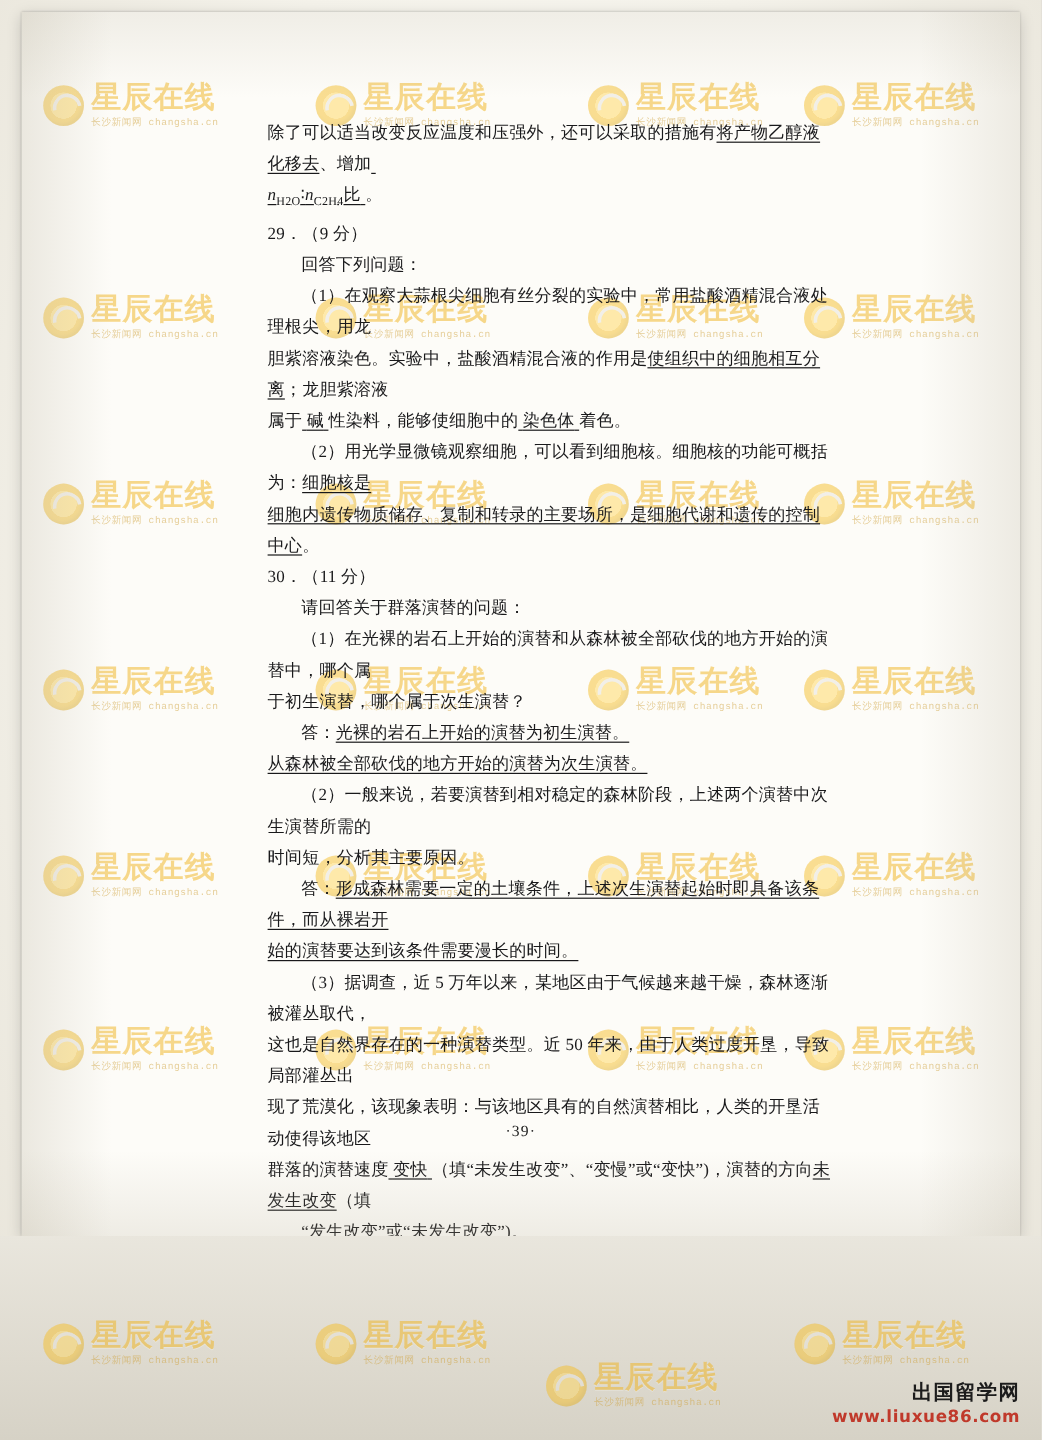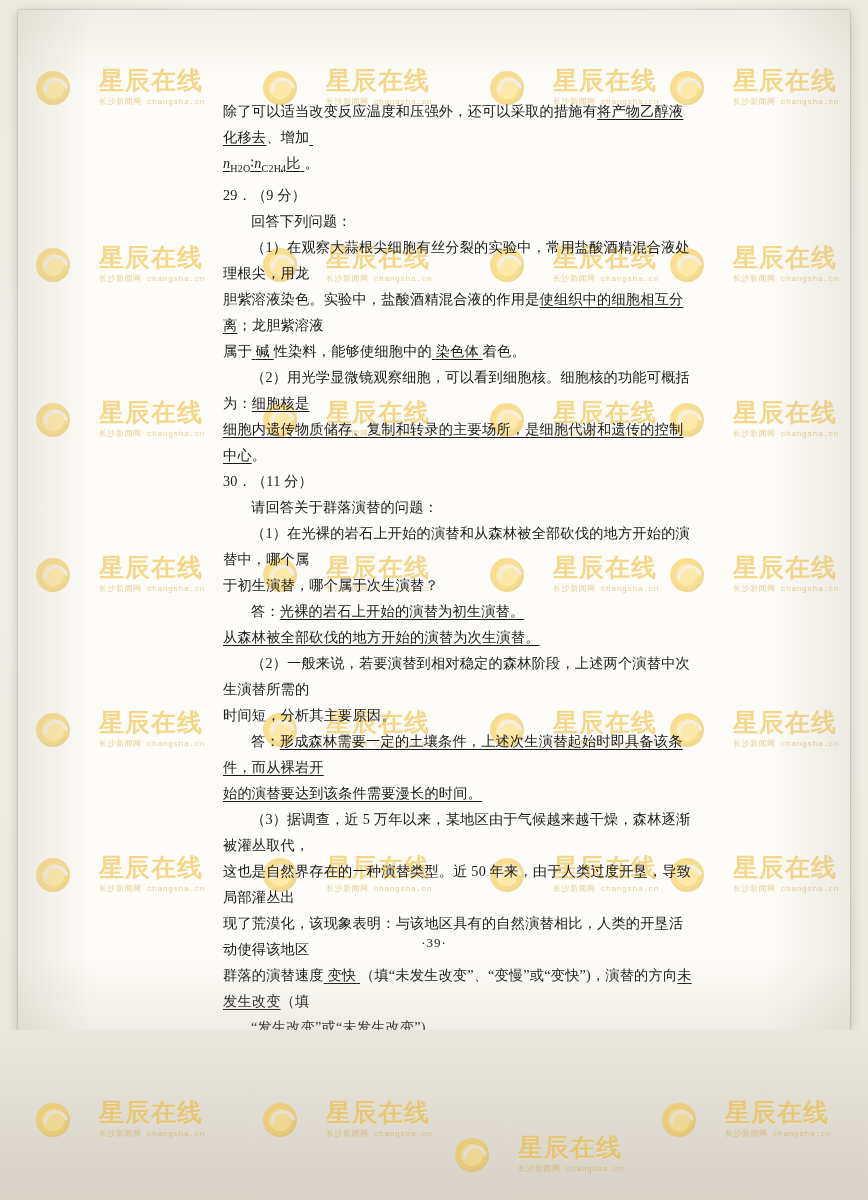--- a/index.html
+++ b/index.html
@@ -84,21 +84,21 @@
     line-height: 1;
     text-shadow: 0 1px 0 rgba(255,255,255,.5);
   }
   .wm .wsub {
     font-family: Liberation Mono, monospace;
     font-size: 8px;
     color: #cfa23c;
     letter-spacing: .5px;
     margin-top: 3px;
   }
-  .wm .wstack { display: flex; flex-direction: column; margin-left: 23px; }
+  .wm .wstack { display: flex; flex-direction: column; }
 
   
   #doc {
     position: absolute;
     left: 205px;
     top: 88px;
     width: 470px;
     color: #19191b;
     font-size: 14.2px;
     line-height: 26px;
@@ -399,14 +399,18 @@
     </div>
   </div>
   <div class="wm" style="left:662px; top:1100px;">
     <div class="swirl"></div>
     <div class="wstack">
       <div class="wtext">星辰在线</div>
       <div class="wsub">长沙新闻网 changsha.cn</div>
     </div>
   </div>
 
+  <div id="credit">
+    <div class="cn">出国留学网</div>
+    <div class="url">www.liuxue86.com</div>
+  </div>
 
 </div>
 
 </body></html>

